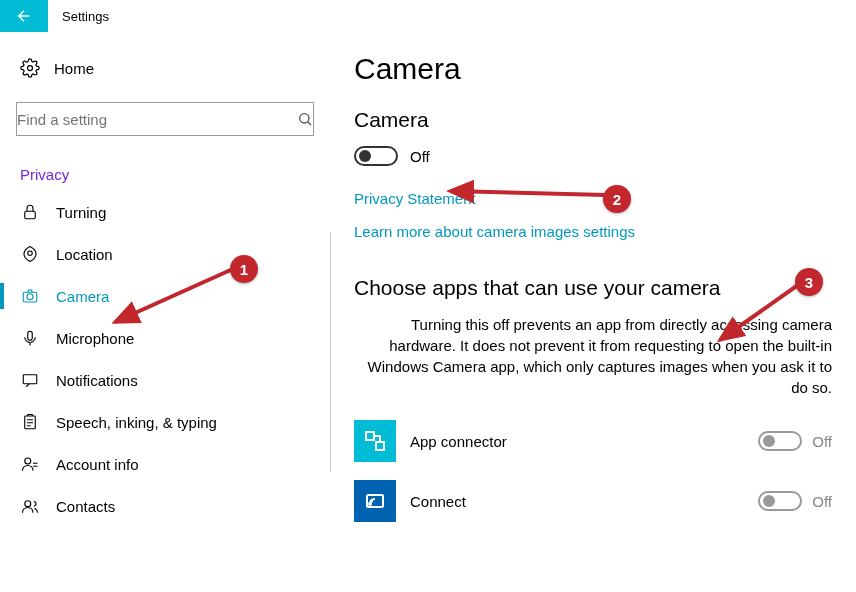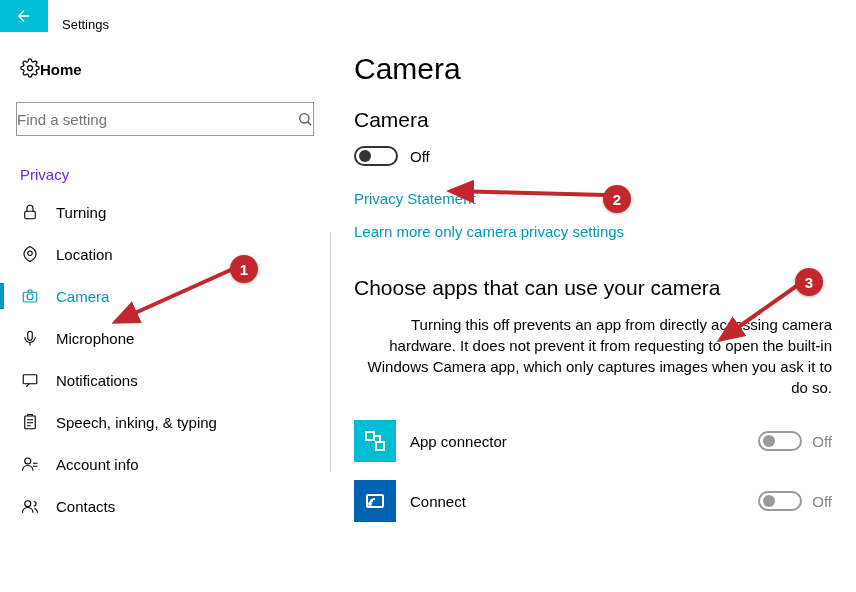--- a/index.html
+++ b/index.html
@@ -9,21 +9,21 @@
       width: 856px;
       height: 592px;
       overflow: hidden;
       position: relative;
       font-size: 15px;
       color: #000;
     }
     .titlebar {
       height: 32px;
       display: flex;
-      align-items: flex-end;
+      align-items: center;
     }
     .back-btn {
       width: 48px;
       height: 32px;
       background: #00bcd4;
       display: flex;
       align-items: center;
       justify-content: center;
       color: #fff;
       cursor: pointer;
@@ -35,24 +35,24 @@
     .content {
       display: flex;
       height: calc(100% - 32px);
     }
     .sidebar {
       width: 330px;
       padding: 16px 16px 0 16px;
     }
     .home-row {
       display: flex;
-      align-items: flex-end;
+      align-items: center;
+      gap: 14px;
       padding: 10px 4px 10px 4px;
       cursor: pointer;
-      font-weight: bold;
     }
     .search-box {
       margin-top: 14px;
       border: 1px solid #999;
       height: 34px;
       display: flex;
       align-items: center;
       padding: 0 0;
       justify-content: space-between;
     }
@@ -335,21 +335,21 @@
   <div class="main">
     <h1>Camera</h1>
     <h2>Camera</h2>
     <div class="toggle-row">
       <div class="toggle">
           <div class="knob"></div>
         </div>
       <span>Off</span>
     </div>
     <div class="link">Privacy Statement</div>
-    <div class="link">Learn more only camera privacy settings</div>
+    <div class="link">Learn more about camera images settings</div>
 
     <h2 class="section-heading">Choose apps that can use your camera</h2>
     <div class="desc">Turning this off prevents an app from directly accessing camera hardware. It does not prevent it from requesting to open the built-in Windows Camera app, which only captures images when you ask it to do so.</div>
 
     <div class="app-row">
       <div class="app-icon teal">
         <svg width="24" height="24" viewBox="0 0 24 24" fill="none" stroke="white" stroke-width="2">
             <rect x="3" y="3" width="8" height="8"></rect>
             <rect x="13" y="13" width="8" height="8"></rect>
             <path d="M11 7h6v6"></path>

